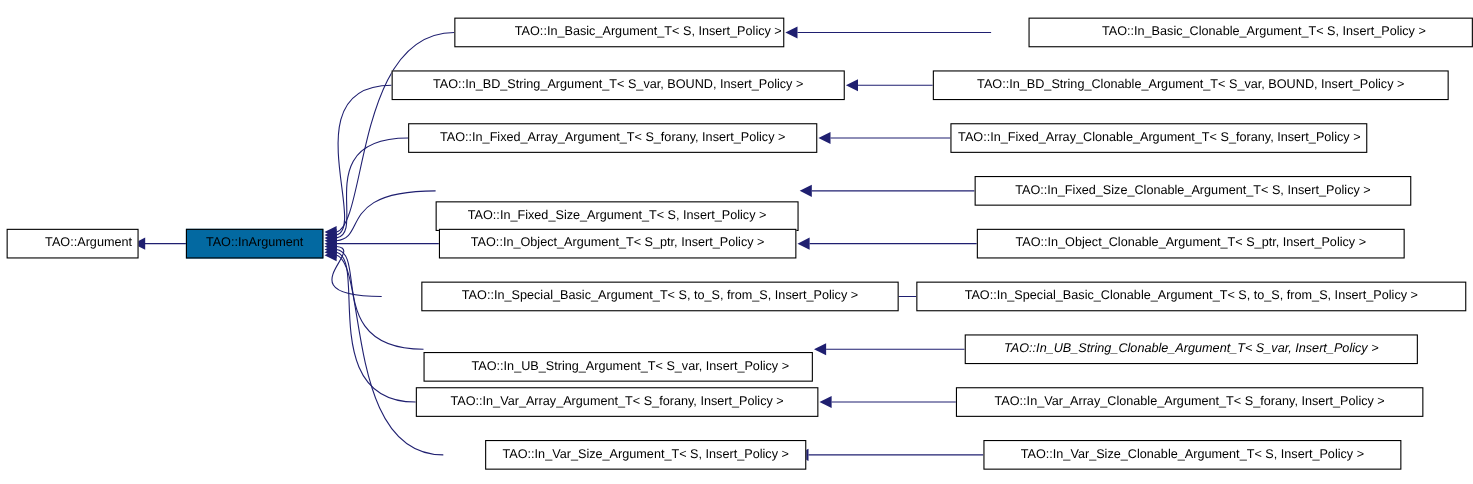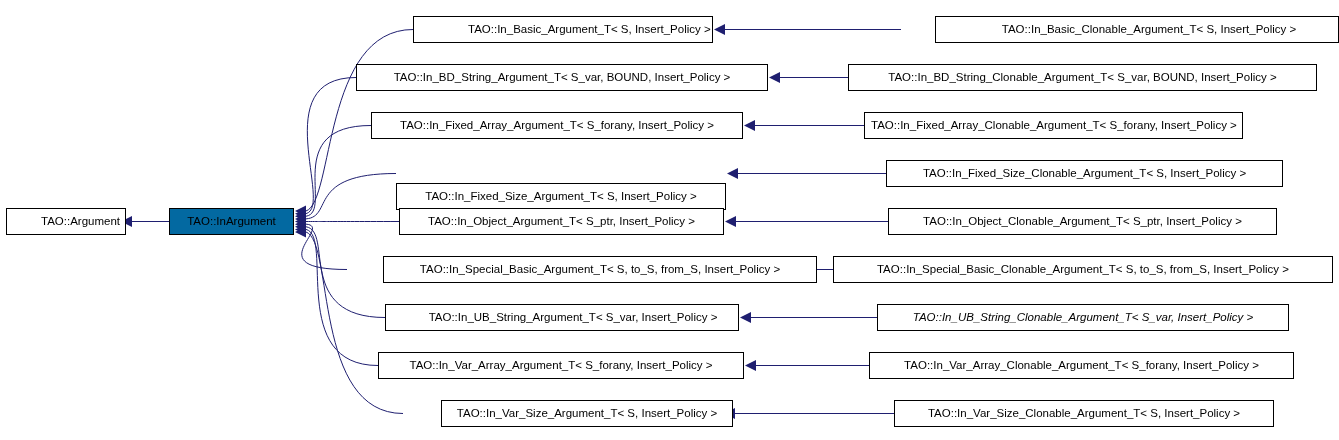--- a/index.html
+++ b/index.html
@@ -112,21 +112,21 @@
     </div>
     <div class="node" style="left: 396px; top: 160px; width: 330px; margin-top: 23px;">
       <span class="node-label">TAO::In_Fixed_Size_Argument_T&lt; S, Insert_Policy &gt;</span>
     </div>
     <div class="node" style="left: 399px; top: 208px; width: 325px;">
       <span class="node-label">TAO::In_Object_Argument_T&lt; S_ptr, Insert_Policy &gt;</span>
     </div>
     <div class="node" style="left: 347px; top: 256px; width: 434px; margin-left: 36px;">
       <span class="node-label">TAO::In_Special_Basic_Argument_T&lt; S, to_S, from_S, Insert_Policy &gt;</span>
     </div>
-    <div class="node" style="left: 385px; top: 304px; width: 354px; padding-left: 22px;">
+    <div class="node" style="left: 385px; top: 320px; width: 354px; padding-left: 22px;">
       <span class="node-label">TAO::In_UB_String_Argument_T&lt; S_var, Insert_Policy &gt;</span>
     </div>
     <div class="node" style="left: 378px; top: 352px; width: 366px;">
       <span class="node-label">TAO::In_Var_Array_Argument_T&lt; S_forany, Insert_Policy &gt;</span>
     </div>
     <div class="node" style="left: 403px; top: 400px; width: 292px; margin-left: 38px;">
       <span class="node-label">TAO::In_Var_Size_Argument_T&lt; S, Insert_Policy &gt;</span>
     </div>
     <div class="node" style="left: 935px; top: 16px; width: 404px; padding-left: 24px;">
       <span class="node-label">TAO::In_Basic_Clonable_Argument_T&lt; S, Insert_Policy &gt;</span>

